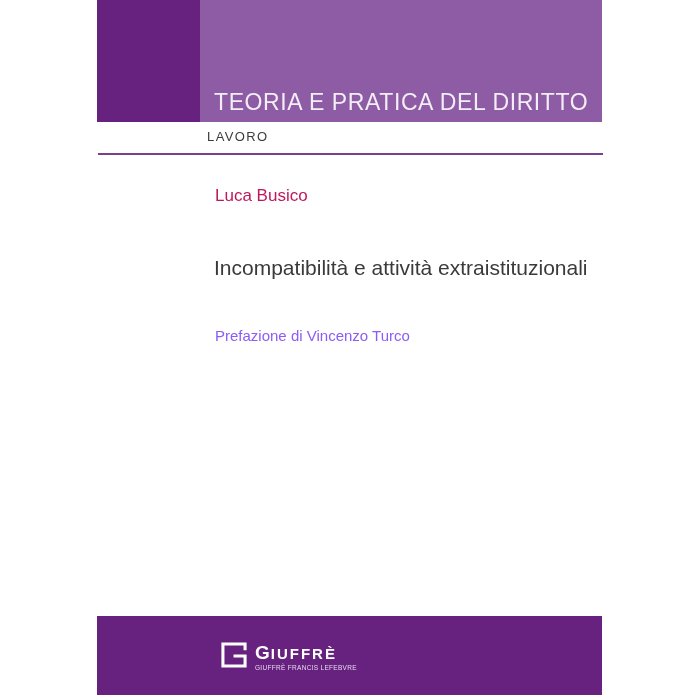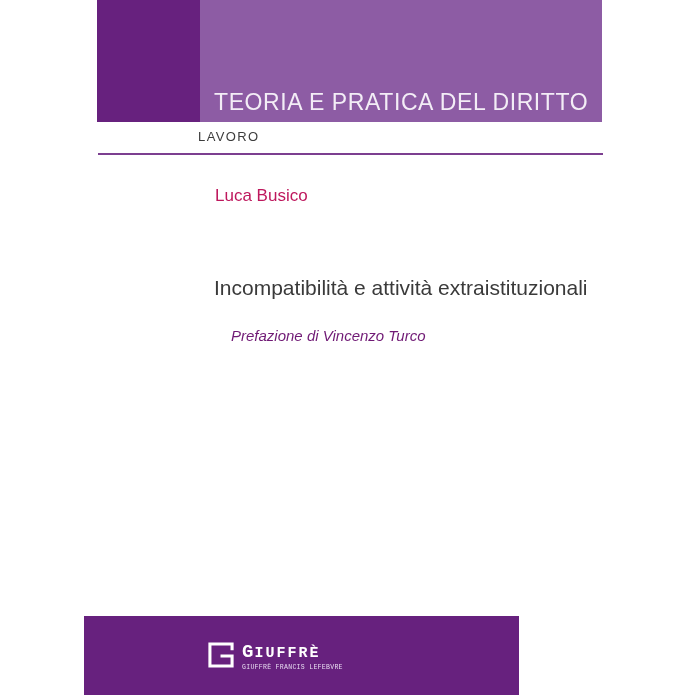--- a/index.html
+++ b/index.html
@@ -42,21 +42,21 @@
   .series-title {
     color: var(--series_text, #F3EDF6);
     font-size: 23px;
     letter-spacing: 0.6px;
     line-height: 1;
     white-space: nowrap;
   }
 
   .series-category {
     position: absolute;
-    left: 198px;
+    left: 207px;
     top: 129px;
     font-size: 13px;
     letter-spacing: 1.4px;
     color: #3C3C3C;
   }
 
   .divider-line {
     position: absolute;
     left: 98px;
     top: 153px;
@@ -81,44 +81,42 @@
     font-size: 30px;
     font-weight: bold;
     letter-spacing: -0.5px;
     color: var(--ink, #2B2B2B);
     white-space: nowrap;
   }
 
   .book-subtitle {
     position: absolute;
     left: 214px;
-    top: 276px;
+    top: 256px;
     font-size: 21px;
     color: #3A3A3A;
     white-space: nowrap;
   }
 
   .preface-credit {
     position: absolute;
-    left: 231px;
+    left: 215px;
     top: 327px;
     font-size: 15px;
-    color: #701a75;
-    font-style: italic;
+    color: #8b5cf6;
   }
 
   
   .publisher-banner {
     position: absolute;
-    left: 84px;
+    left: 97px;
     top: 616px;
-    width: 435px;
+    width: 505px;
     height: 79px;
     background: var(--dark_purple, #67217E);
-    font-family: Liberation Mono, monospace;
   }
   .publisher-logo {
     position: absolute;
     left: 124px;
     top: 26px;
     display: flex;
     align-items: flex-start;
     gap: 8px;
   }
   .logo-icon {

